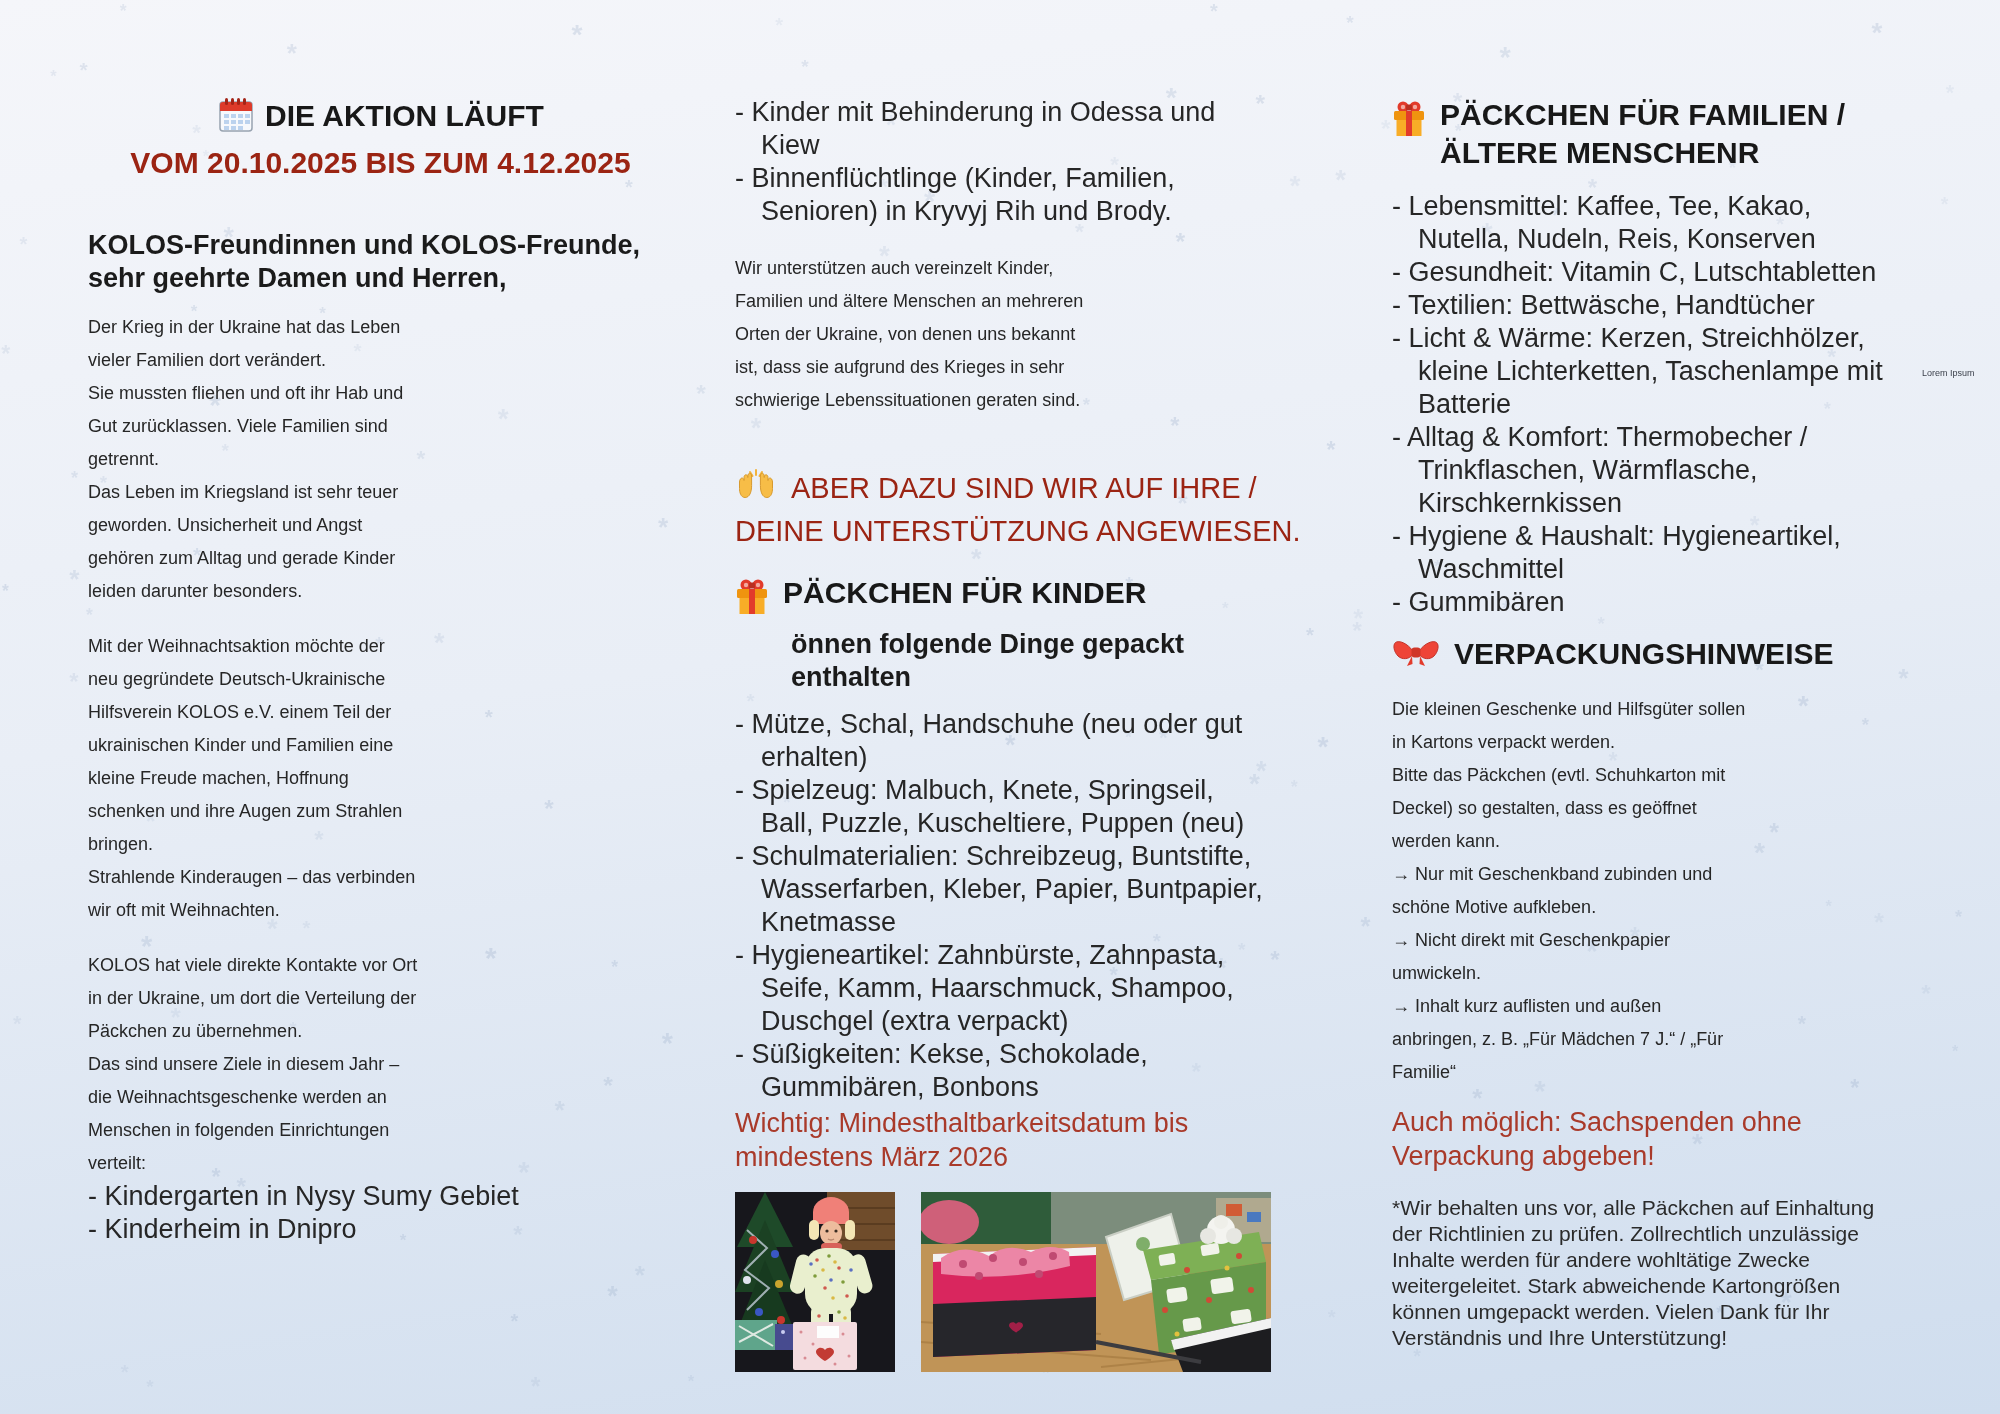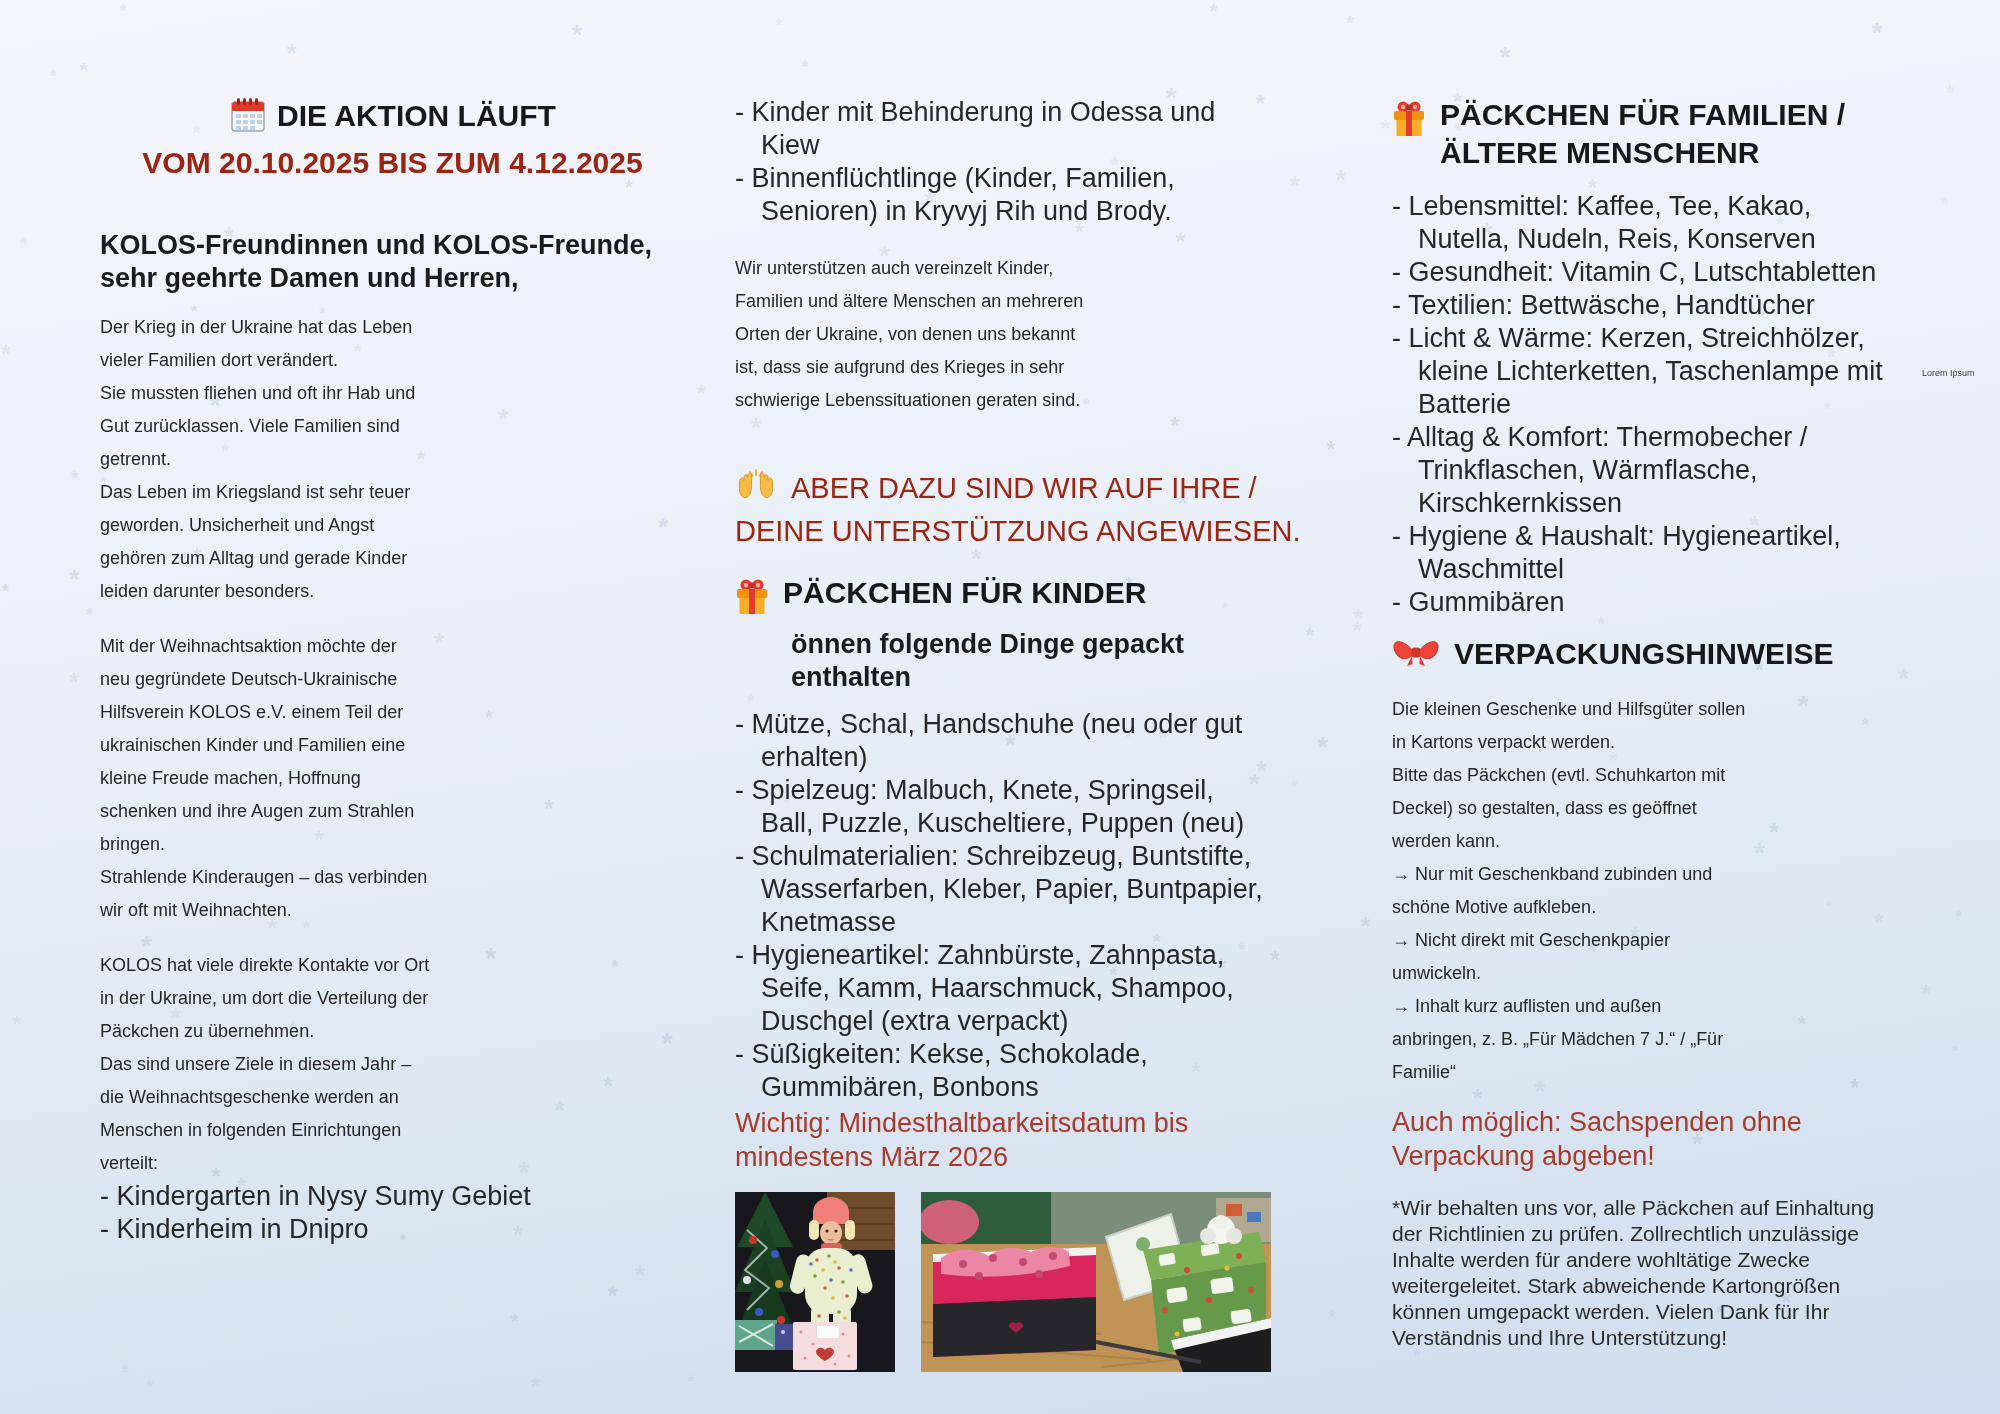--- a/index.html
+++ b/index.html
@@ -6,21 +6,21 @@
   html,body{margin:0;padding:0}
   .page{
     position:relative;width:2000px;height:1414px;overflow:hidden;
     background:linear-gradient(172deg,var(--bg-top,#f5f6fa) 0%,var(--bg-mid,#e9eef6) 45%,var(--bg-bottom,#cfddee) 100%);
     font-family:"Liberation Sans","DejaVu Sans",sans-serif;
     color:var(--text,#262626);
   }
   .flakes{position:absolute;inset:0;pointer-events:none}
   .flake{position:absolute;font-weight:bold;color:#8ea3c2;user-select:none}
   .col{position:absolute;top:96px}
-  .col-left{left:100px;width:585px}
+  .col-left{left:88px;width:585px}
   .col-mid{left:735px;width:586px}
   .col-right{left:1392px;width:590px}
   .body-text{font-size:18px;line-height:33px;white-space:pre-line}
   ul.plain{list-style:none;margin:0;padding:0}
   li.hang{font-size:27px;line-height:33px;white-space:pre-line;padding-left:26px;text-indent:-26px}
   .title-line{text-align:center;font-weight:bold;font-size:30px;line-height:40px;color:#181818}
   .title-line .icon{vertical-align:-7px;margin-right:10px}
   .red-dark{color:var(--red-dark,#9b2413)}
   .red-accent{color:var(--red-accent,#a93a2a)}
   .greeting{margin-top:46px;font-weight:bold;font-size:27px;line-height:33px;white-space:pre-line;color:#1b1b1b}

